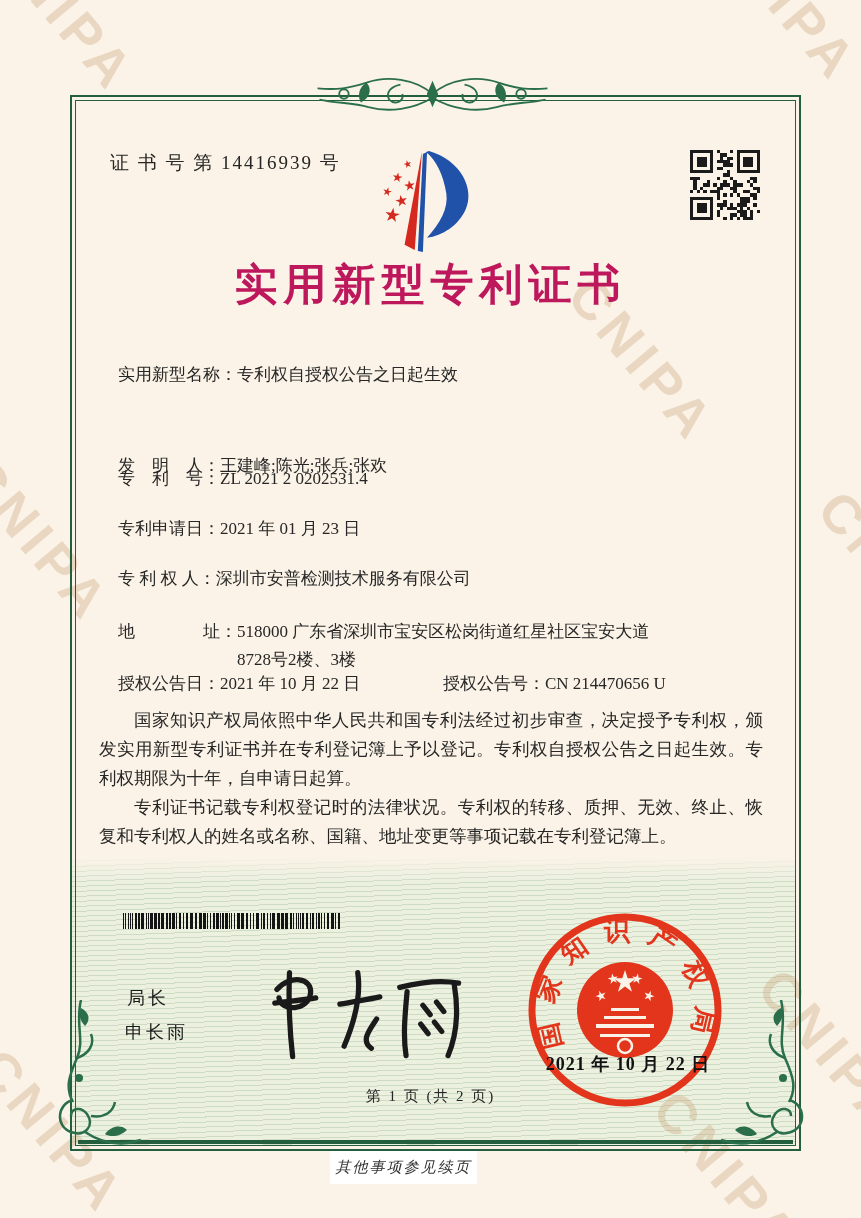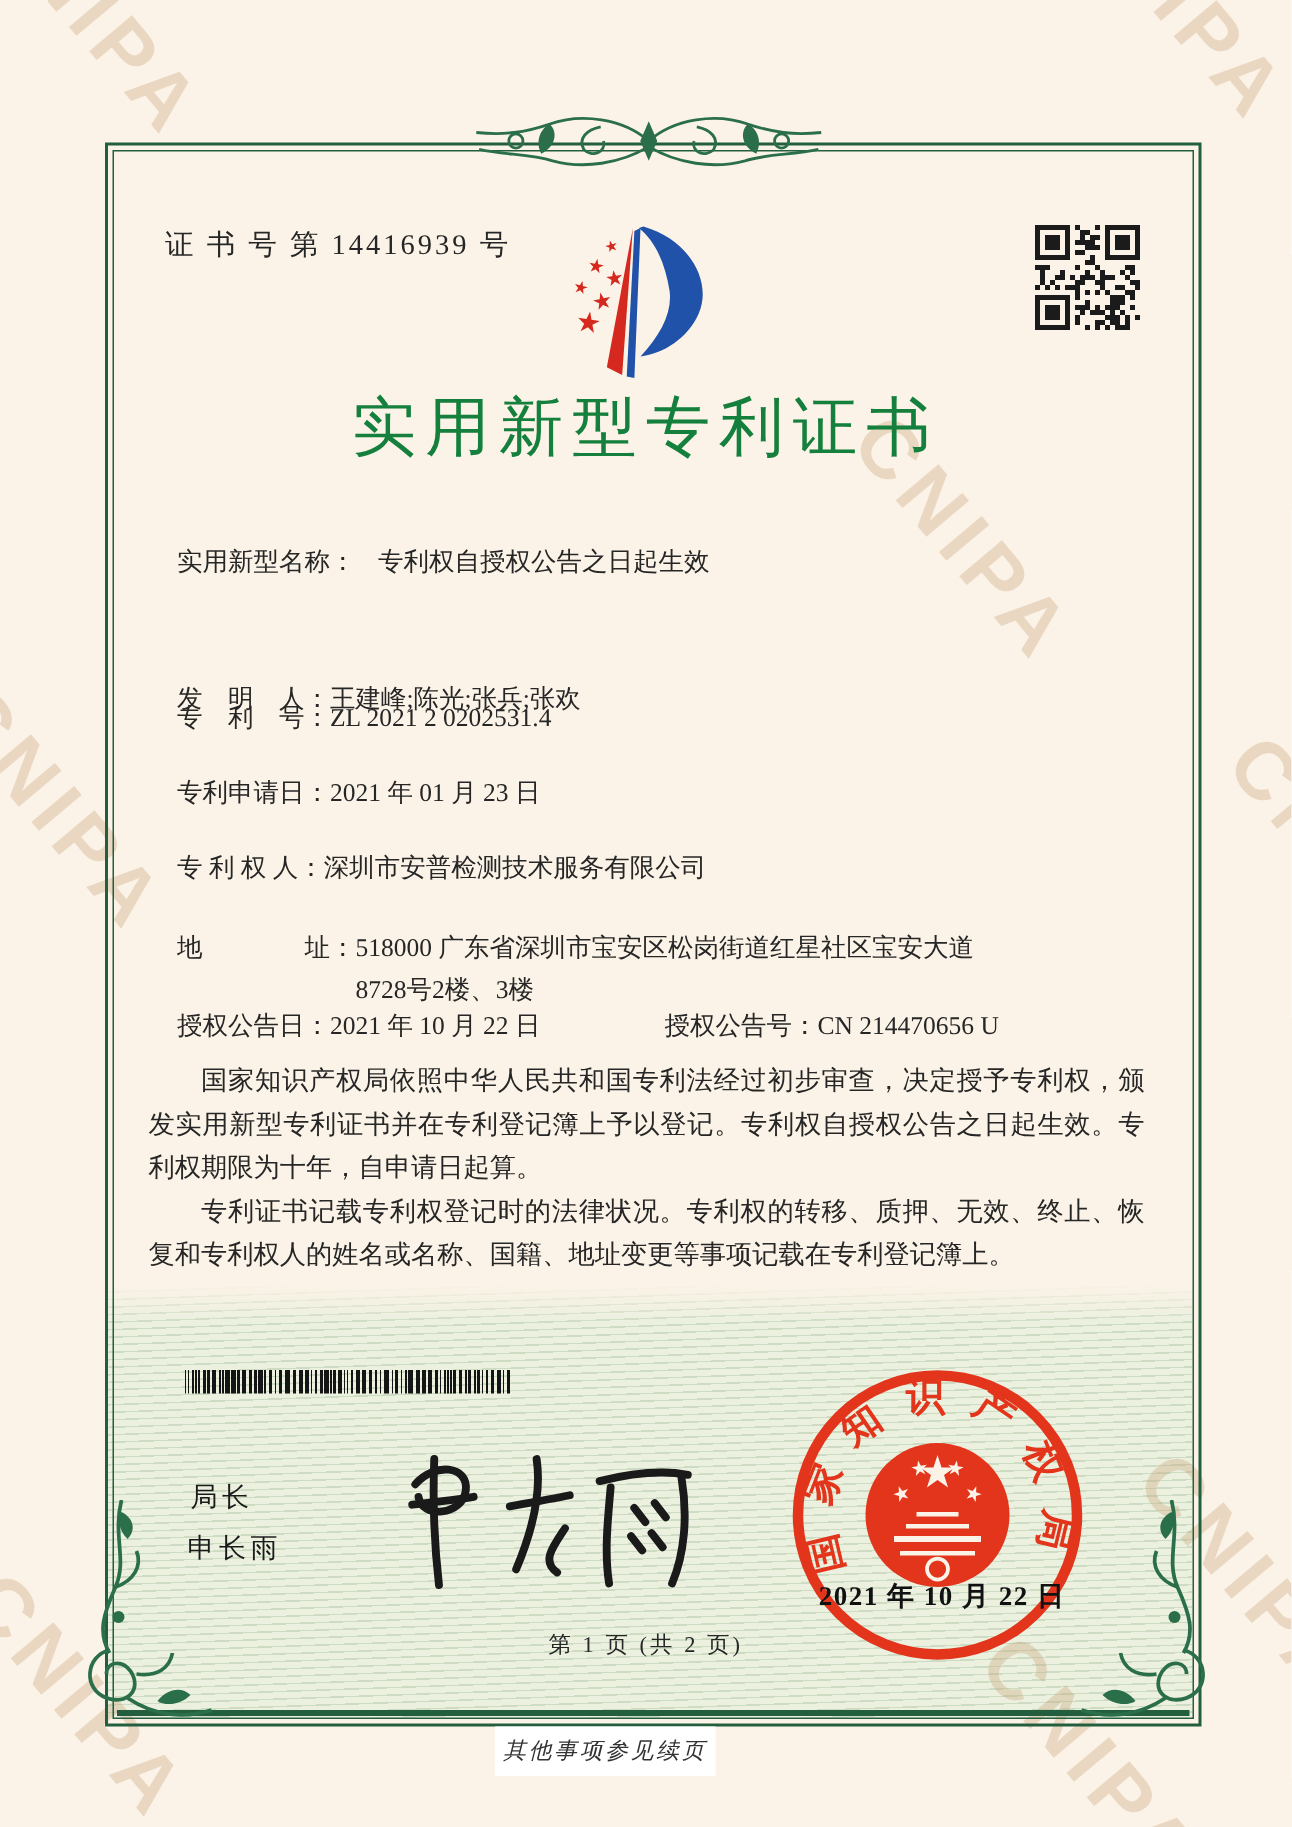--- a/index.html
+++ b/index.html
@@ -39,21 +39,21 @@
     content:""; position:absolute; inset:3px; border:1px solid #235e3e;
   }
   #frame::after{
     content:""; position:absolute; left:6px; right:6px; bottom:5px; height:4px;
     background:#235e3e;
   }
   .z3{z-index:3;}
   #cert-no{left:110px; top:150px; font-size:19px; letter-spacing:2px;}
   #title{
     left:0; top:256px; width:861px; text-align:center;
-    font-size:43px; font-weight:normal; letter-spacing:6px; color:#15803d;
+    font-size:43px; font-weight:bold; letter-spacing:6px; color:#be185d;
   }
   .row{left:118px; font-size:17px; line-height:28px; display:flex; white-space:nowrap;}
   .row .lab{white-space:pre;}
   .row .val{white-space:normal;}
   #row-addr .val{width:446px;}
   #paras{left:99px; top:706px; width:664px; font-size:17.5px; line-height:29px; text-align:justify;}
   #paras p{margin:0; text-indent:2em;}
   #director-title{left:127px; top:986px;}
   #director-name{left:125px; top:1020px;}
   .heiti{font-family:"Liberation Sans","DejaVu Sans",sans-serif; font-size:18px; letter-spacing:3px; color:#1a1a1a;}
@@ -256,21 +256,21 @@
       <rect x="14" y="0" width="7" height="7" fill="#1b1b1b"></rect>
       <rect x="15" y="1" width="5" height="5" fill="#fbf3e7"></rect>
       <rect x="16" y="2" width="3" height="3" fill="#1b1b1b"></rect>
       <rect x="0" y="14" width="7" height="7" fill="#1b1b1b"></rect>
       <rect x="1" y="15" width="5" height="5" fill="#fbf3e7"></rect>
       <rect x="2" y="16" width="3" height="3" fill="#1b1b1b"></rect>
     </svg>
 
   <div id="title" class="abs z3">实用新型专利证书</div>
 
-  <div class="abs z3 row" style="top:361px;gap:15px;">
+  <div class="abs z3 row" style="top:361px;">
     <span class="lab">实用新型名称：</span>
     <span class="val">专利权自授权公告之日起生效</span>
   </div>
   <div class="abs z3 row" style="top:413px;margin-top:39px;">
     <span class="lab">发　明　人：</span>
     <span class="val">王建峰;陈光;张兵;张欢</span>
   </div>
   <div class="abs z3 row" style="top:465px;">
     <span class="lab">专　利　号：</span>
     <span class="val">ZL 2021 2 0202531.4</span>

